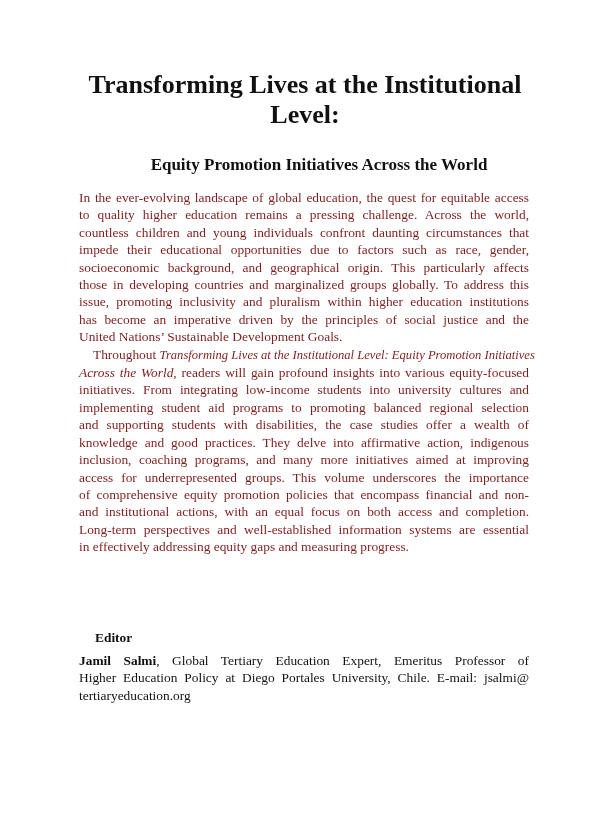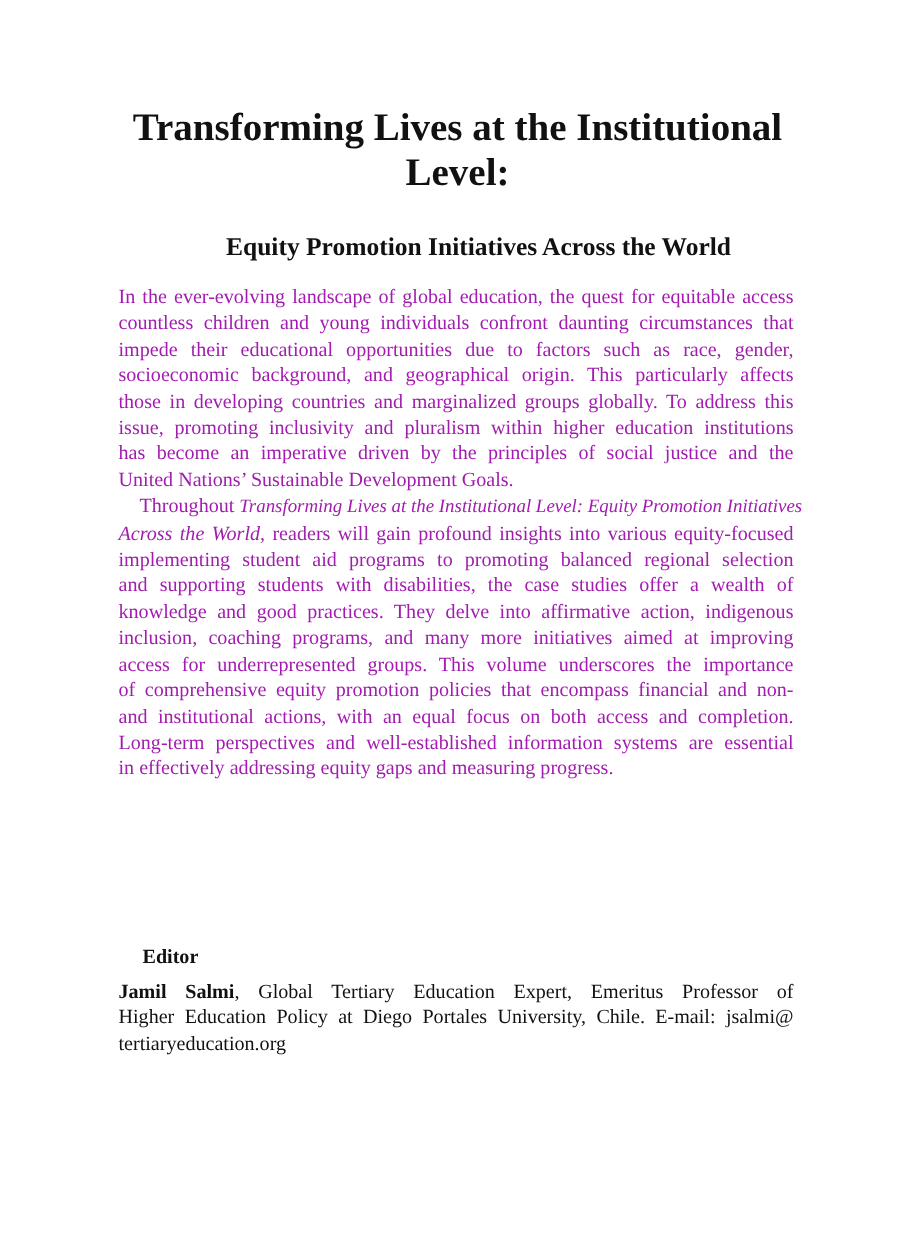--- a/index.html
+++ b/index.html
@@ -46,21 +46,21 @@
       margin: 14px;
       color: #111;
     }
     .body-text {
       position: absolute;
       left: 79px;
       width: 450px;
       top: 189px;
       font-size: 13.4px;
       line-height: 17.4px;
-      color: #a21caf;
+      color: #7f1d1d;
     }
     .line {
       display: block;
       white-space: nowrap;
       text-align: justify;
       text-align-last: justify;
     }
     .line.last {
       text-align-last: left;
     }
@@ -99,31 +99,33 @@
   <h1 class="title">
     <span class="title-line" style="display:block">Transforming Lives at the Institutional</span>
     <span class="title-line" style="display:block">Level:</span>
   </h1>
 
   <h2 class="subtitle">Equity Promotion Initiatives Across the World</h2>
 
   <div class="body-text">
     <div>
       <span class="line">In the ever-evolving landscape of global education, the quest for equitable access</span>
+      <span class="line">to quality higher education remains a pressing challenge. Across the world,</span>
       <span class="line">countless children and young individuals confront daunting circumstances that</span>
       <span class="line">impede their educational opportunities due to factors such as race, gender,</span>
       <span class="line">socioeconomic background, and geographical origin. This particularly affects</span>
       <span class="line">those in developing countries and marginalized groups globally. To address this</span>
       <span class="line">issue, promoting inclusivity and pluralism within higher education institutions</span>
       <span class="line">has become an imperative driven by the principles of social justice and the</span>
       <span class="line last">United Nations’ Sustainable Development Goals.</span>
     </div>
     <div>
       <span class="line indent"><span>Throughout </span><em style="font-size:12.6px;">Transforming Lives at the Institutional Level: Equity Promotion Initiatives</em></span>
       <span class="line"><em>Across the World</em><span>, readers will gain profound insights into various equity-focused</span></span>
+      <span class="line">initiatives. From integrating low-income students into university cultures and</span>
       <span class="line">implementing student aid programs to promoting balanced regional selection</span>
       <span class="line">and supporting students with disabilities, the case studies offer a wealth of</span>
       <span class="line">knowledge and good practices. They delve into affirmative action, indigenous</span>
       <span class="line">inclusion, coaching programs, and many more initiatives aimed at improving</span>
       <span class="line">access for underrepresented groups. This volume underscores the importance</span>
       <span class="line">of comprehensive equity promotion policies that encompass financial and non-</span>
       <span class="line">and institutional actions, with an equal focus on both access and completion.</span>
       <span class="line">Long-term perspectives and well-established information systems are essential</span>
       <span class="line last">in effectively addressing equity gaps and measuring progress.</span>
     </div>

